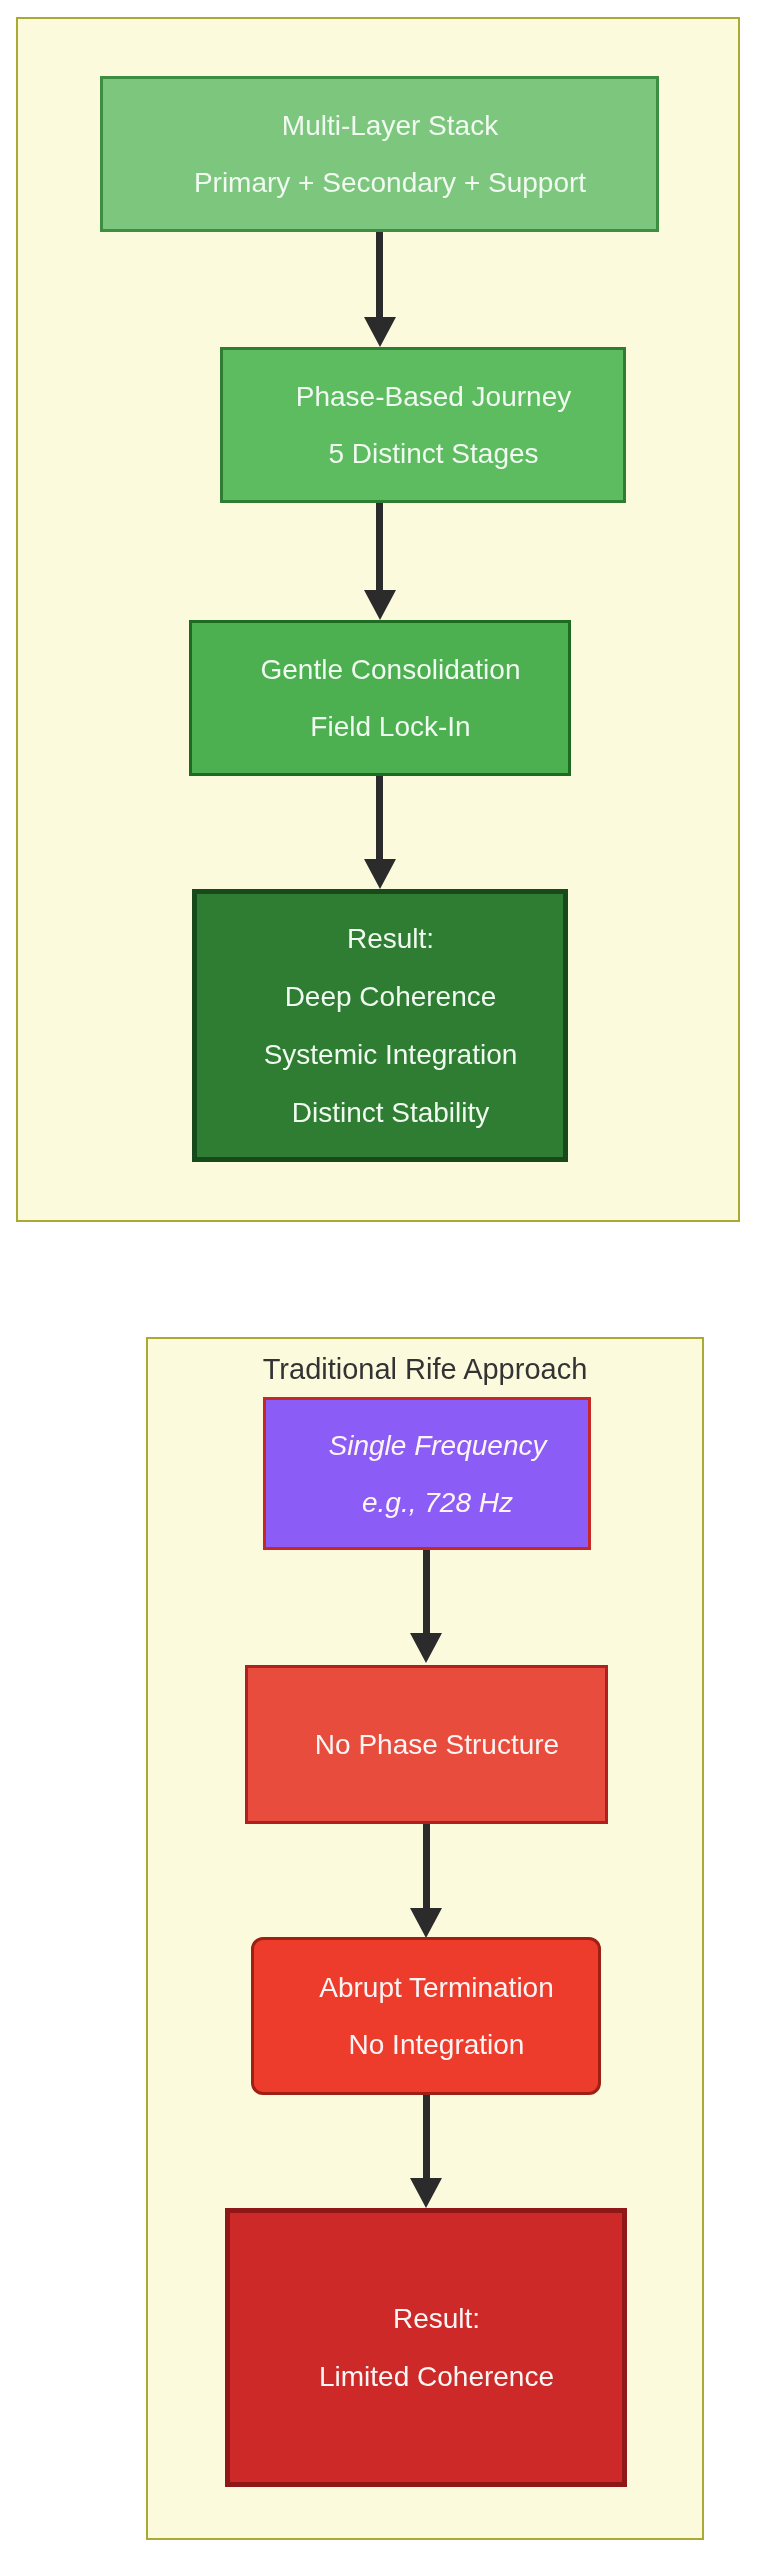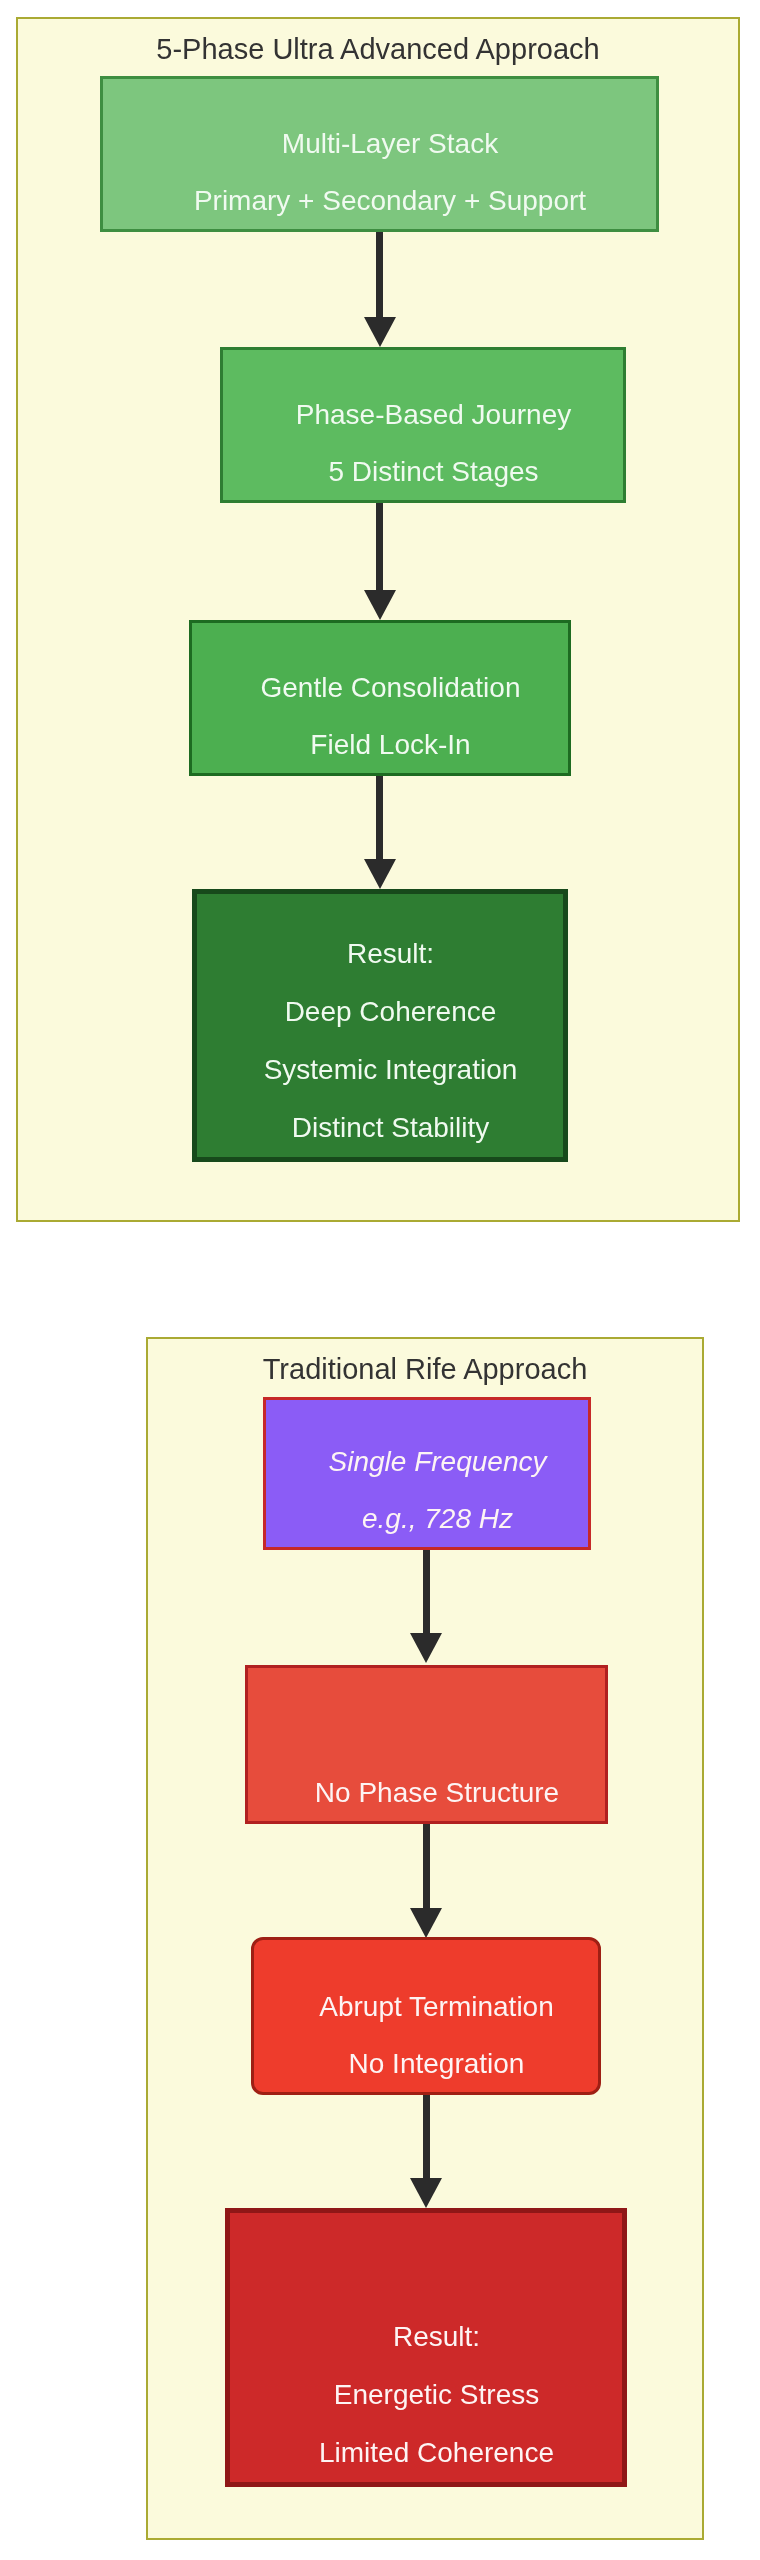--- a/index.html
+++ b/index.html
@@ -29,21 +29,21 @@
   }
 
   .node {
     position: absolute;
     box-sizing: border-box;
     border-style: solid;
     border-width: 3px;
     display: flex;
     flex-direction: column;
     align-items: center;
-    justify-content: flex-end;
+    justify-content: center;
     text-align: center;
     font-size: 28px;
     line-height: 57px;
     padding-left: 21px;
   }
   .node.result { border-width: 5px; line-height: 58px; }
 
   
   #node-a1 { left: 82px;  top: 57px;  width: 559px; height: 156px; }
   #node-a2 { left: 159px; top: 328px; width: 406px; height: 156px; margin-left: 43px; }
@@ -82,21 +82,20 @@
   #arrow-b2 .head  { left: 262px; top: 569px; }
   #arrow-b3 .shaft { left: 275px; top: 756px; height: 84px; }
   #arrow-b3 .head  { left: 262px; top: 839px; }
 </style>
 </head>
 <body>
 
 <div class="canvas">
 
   <div class="cluster" id="cluster-advanced" style="background-color: rgb(251, 250, 220); border-color: rgb(170, 170, 51);">
-    <div class="cluster-title" style="color: rgb(51, 51, 51);">5-Phase Ultra Advanced Approach</div>
 
     <div class="node" id="node-a1" style="background-color: rgb(125, 198, 126); border-color: rgb(62, 142, 65); color: rgb(240, 250, 240);">
       <span>Multi-Layer Stack</span>
       <span>Primary + Secondary + Support</span>
     </div>
 
     <div class="arrow" id="arrow-a1">
       <div class="shaft" style="background-color: rgb(43, 43, 43);"></div>
       <div class="head" style="border-top-color: rgb(43, 43, 43);"></div>
     </div>
@@ -156,18 +155,17 @@
       <span>No Integration</span>
     </div>
 
     <div class="arrow" id="arrow-b3">
       <div class="shaft" style="background-color: rgb(43, 43, 43);"></div>
       <div class="head" style="border-top-color: rgb(43, 43, 43);"></div>
     </div>
 
     <div class="node result" id="node-b4" style="background-color: rgb(205, 41, 41); border-color: rgb(143, 23, 23); color: rgb(253, 244, 244);">
       <span>Result:</span>
-      <span>Energetic Stress</span>
       <span>Limited Coherence</span>
     </div>
   </div>
 
 </div>
 
 </body></html>

